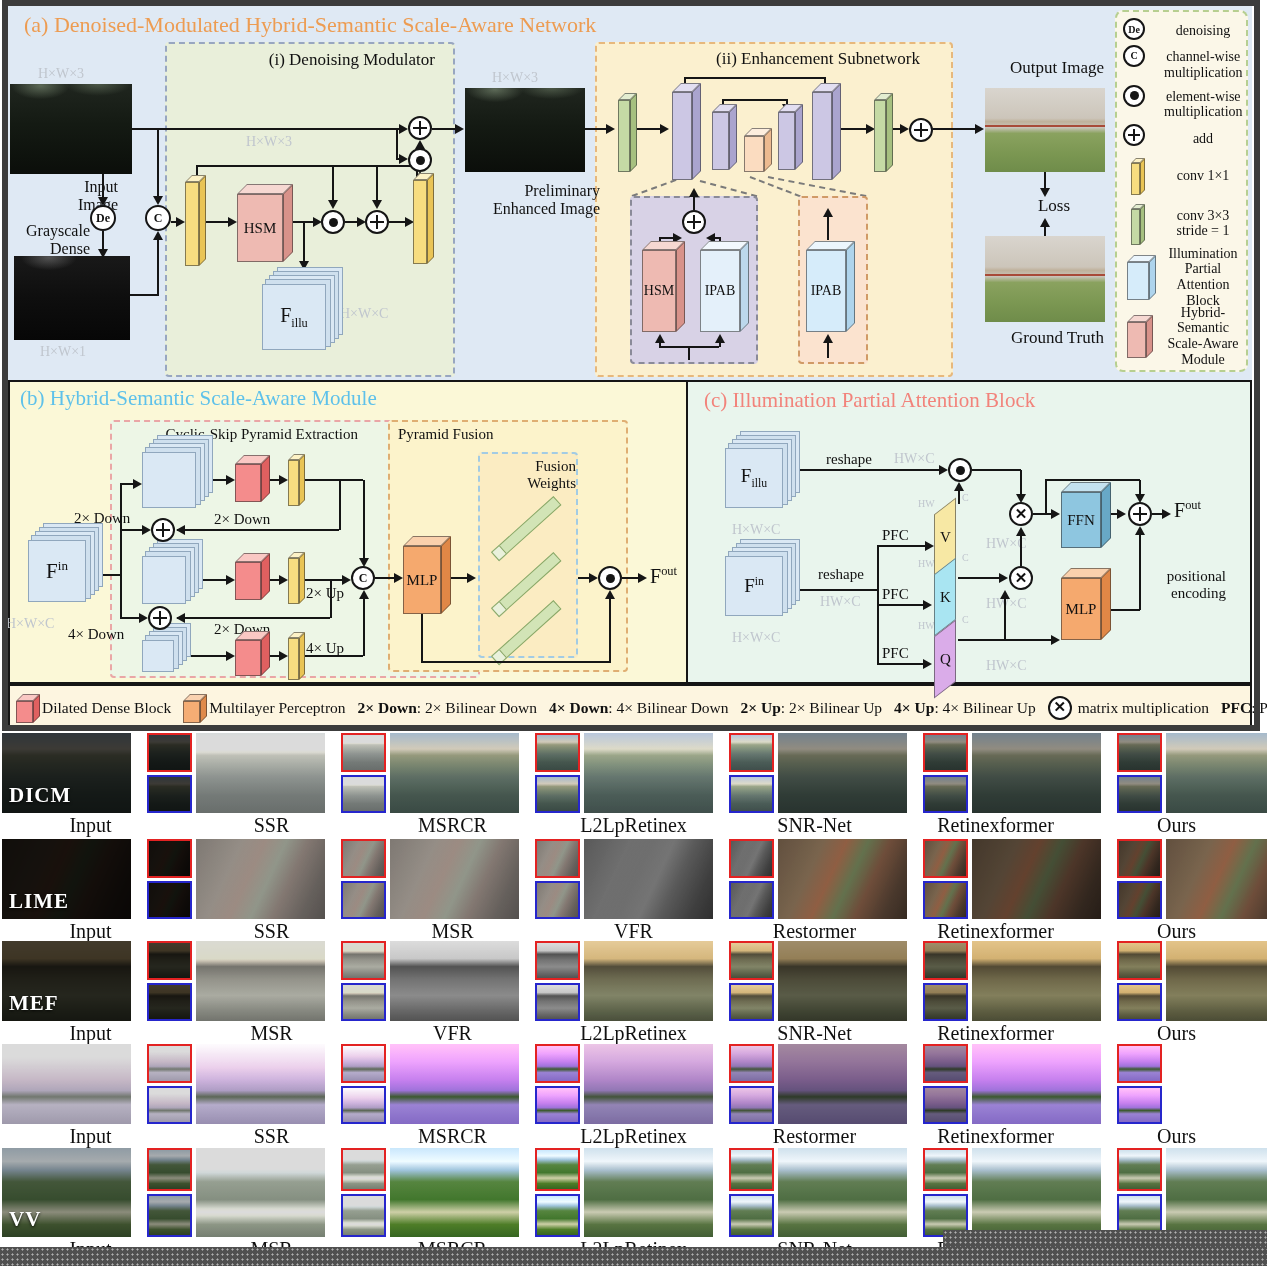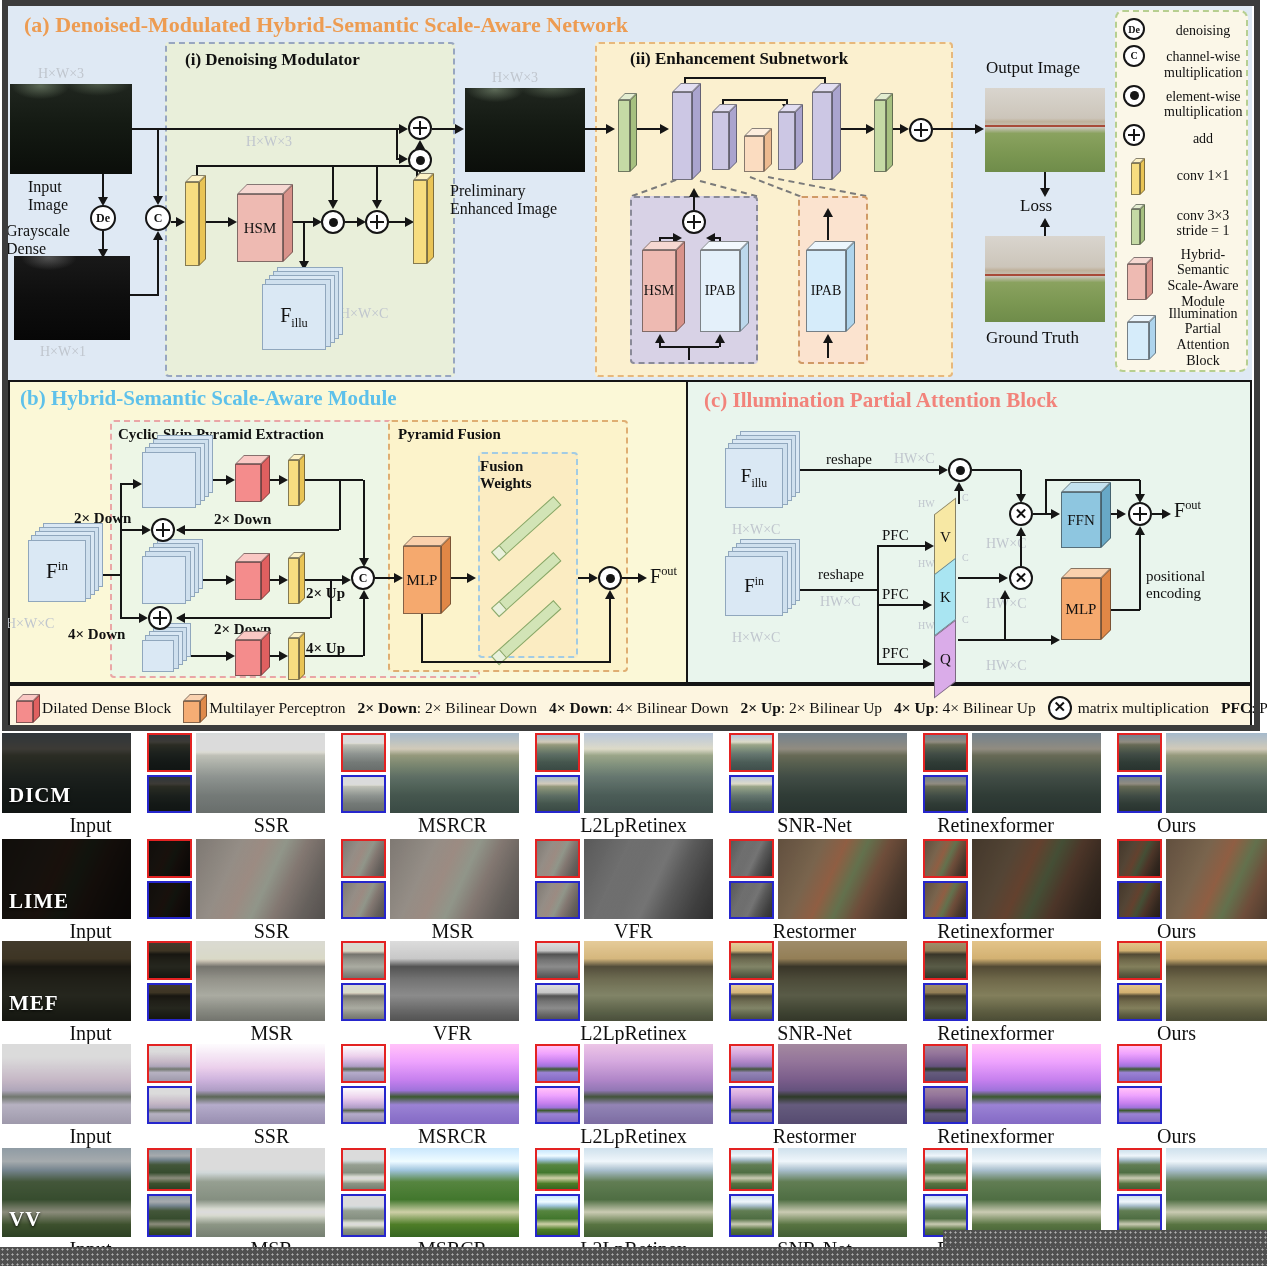--- a/index.html
+++ b/index.html
@@ -13,21 +13,21 @@
 .ar.r{border-left:9px solid #151515;border-right:none}
 .ar.l{border-right:9px solid #151515;border-left:none}
 .ar.u{border-bottom:9px solid #151515;border-top:none}
 .ar.d{border-top:9px solid #151515;border-bottom:none}
 .op{position:absolute;box-sizing:border-box;width:24px;height:24px;border:2px solid #151515;border-radius:50%;background:#fff;display:flex;align-items:center;justify-content:center;font-weight:bold;font-size:12px;z-index:2}
 .op.add::before{content:"";position:absolute;left:50%;top:3px;bottom:3px;width:2px;background:#151515;transform:translateX(-50%)}
 .op.add::after{content:"";position:absolute;top:50%;left:3px;right:3px;height:2px;background:#151515;transform:translateY(-50%)}
 .op.mul::before{content:"";width:9px;height:9px;border-radius:50%;background:#151515}
 .op.mat::before{content:"✕";font-size:15px;font-weight:bold;line-height:1}
 .lbl{position:absolute;line-height:1.15;white-space:pre-line}
-.c{text-align:left}.b{font-weight:bold}
+.c{text-align:right}.b{font-weight:normal}
 .gray{color:#c0c6ce}
 .dashbox{position:absolute;box-sizing:border-box;border:2px dashed;border-radius:4px}
 .b3{position:absolute;box-sizing:border-box;background:var(--f);border:1px solid rgba(40,40,40,.55);display:flex;align-items:center;justify-content:center;z-index:1}
 .b3::before{content:"";position:absolute;box-sizing:border-box;left:-1px;top:calc(0px - var(--d) - 1px);width:calc(100% + 2px);height:var(--d);background:var(--t);border:1px solid rgba(40,40,40,.55);transform:skewX(-45deg);transform-origin:left bottom}
 .b3::after{content:"";position:absolute;box-sizing:border-box;top:-1px;right:calc(0px - var(--d) - 1px);width:var(--d);height:calc(100% + 2px);background:var(--s);border:1px solid rgba(40,40,40,.55);transform:skewY(-45deg);transform-origin:left top}
 .stk{position:absolute;box-sizing:border-box;background:#dae8f4;border:1px solid #90a7bd;display:flex;align-items:center;justify-content:center;box-shadow:4px -4px 0 0 #cfe0ee,4px -4px 0 1px #90a7bd,8px -8px 0 0 #dae8f4,8px -8px 0 1px #90a7bd,12px -12px 0 0 #cfe0ee,12px -12px 0 1px #90a7bd,16px -16px 0 0 #dae8f4,16px -16px 0 1px #90a7bd;z-index:1}
 .pg{position:absolute;box-sizing:border-box;border:1px solid rgba(60,60,60,.6);transform:skewY(-38deg);display:flex;align-items:center;justify-content:center;z-index:1}
 .pg>span{transform:skewY(38deg);font-size:15px}
 .fbar{position:absolute;width:82px;height:10px;background:#d2e4b6;border:1px solid #8ba766;transform:rotate(-42deg);transform-origin:4px 50%}
 .fbar::before{content:"";position:absolute;left:-1px;top:-1px;width:9px;height:10px;background:#e9f1dc;border:1px solid #8ba766}
@@ -262,35 +262,35 @@
         </span>
         <span class="lt">conv 1×1</span>
       </div>
     <div class="la-row" style="height:52px">
         <span class="ic">
           <i class="b3" style="--f:#c5daa5;--t:#e3edd0;--s:#a6c080;--d:5px;left:8px;top:10px;width:9px;height:36px"></i>
         </span>
         <span class="lt">conv 3×3
 stride = 1</span>
       </div>
+    <div class="la-row" style="height:58px">
+        <span class="ic">
+          <i class="b3" style="--f:#d6ecfa;--t:#ecf6fd;--s:#aed4ec;--d:7px;left:4px;top:14px;width:22px;height:38px"></i>
+        </span>
+        <span class="lt">Illumination
+Partial Attention
+Block</span>
+      </div>
     <div class="la-row" style="height:60px">
         <span class="ic">
           <i class="b3" style="--f:#eebab2;--t:#f6d8d2;--s:#d8928a;--d:7px;left:4px;top:16px;width:19px;height:36px"></i>
         </span>
         <span class="lt">Hybrid-Semantic
 Scale-Aware
 Module</span>
-      </div>
-    <div class="la-row" style="height:58px">
-        <span class="ic">
-          <i class="b3" style="--f:#d6ecfa;--t:#ecf6fd;--s:#aed4ec;--d:7px;left:4px;top:14px;width:22px;height:38px"></i>
-        </span>
-        <span class="lt">Illumination
-Partial Attention
-Block</span>
       </div>
   </div>
 
   <div class="lbl b" style="left:20px;top:386px;font-size:21px;color:#5ec1ea">(b) Hybrid-Semantic Scale-Aware Module</div>
   <div class="dashbox" style="left:110px;top:420px;width:370px;height:258px;background:#edf6e6;border-color:#eaa6a6"></div>
   <div class="lbl b c" style="left:118px;top:426px;width:240px;font-size:15px">Cyclic-Skip Pyramid Extraction</div>
 
   <div class="stk" style="left:28px;top:540px;width:58px;height:62px;font-size:21px">
       <span><span>F</span><sup>in</sup></span>
     </div>

